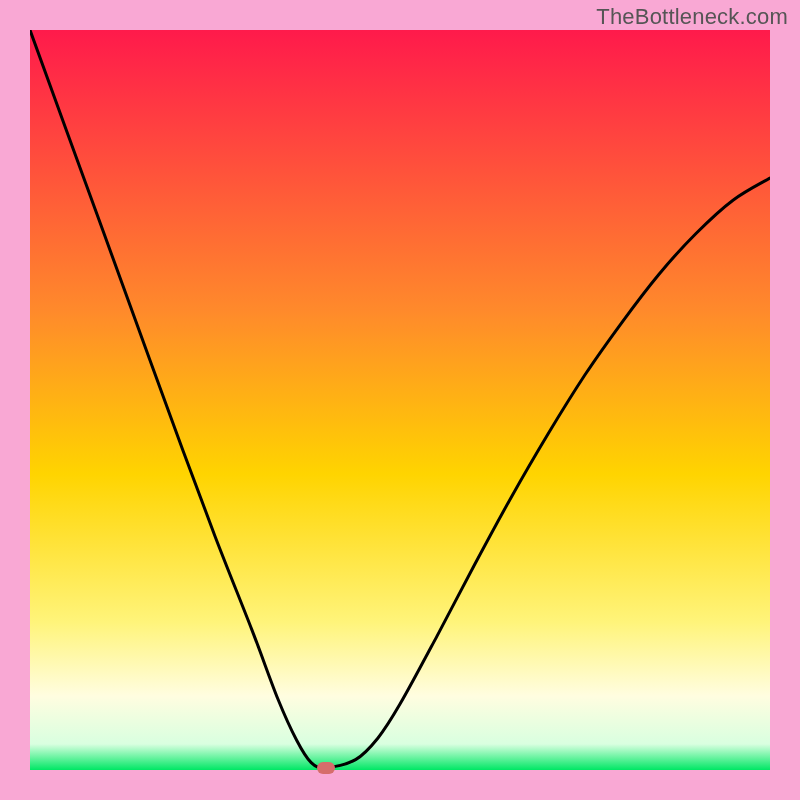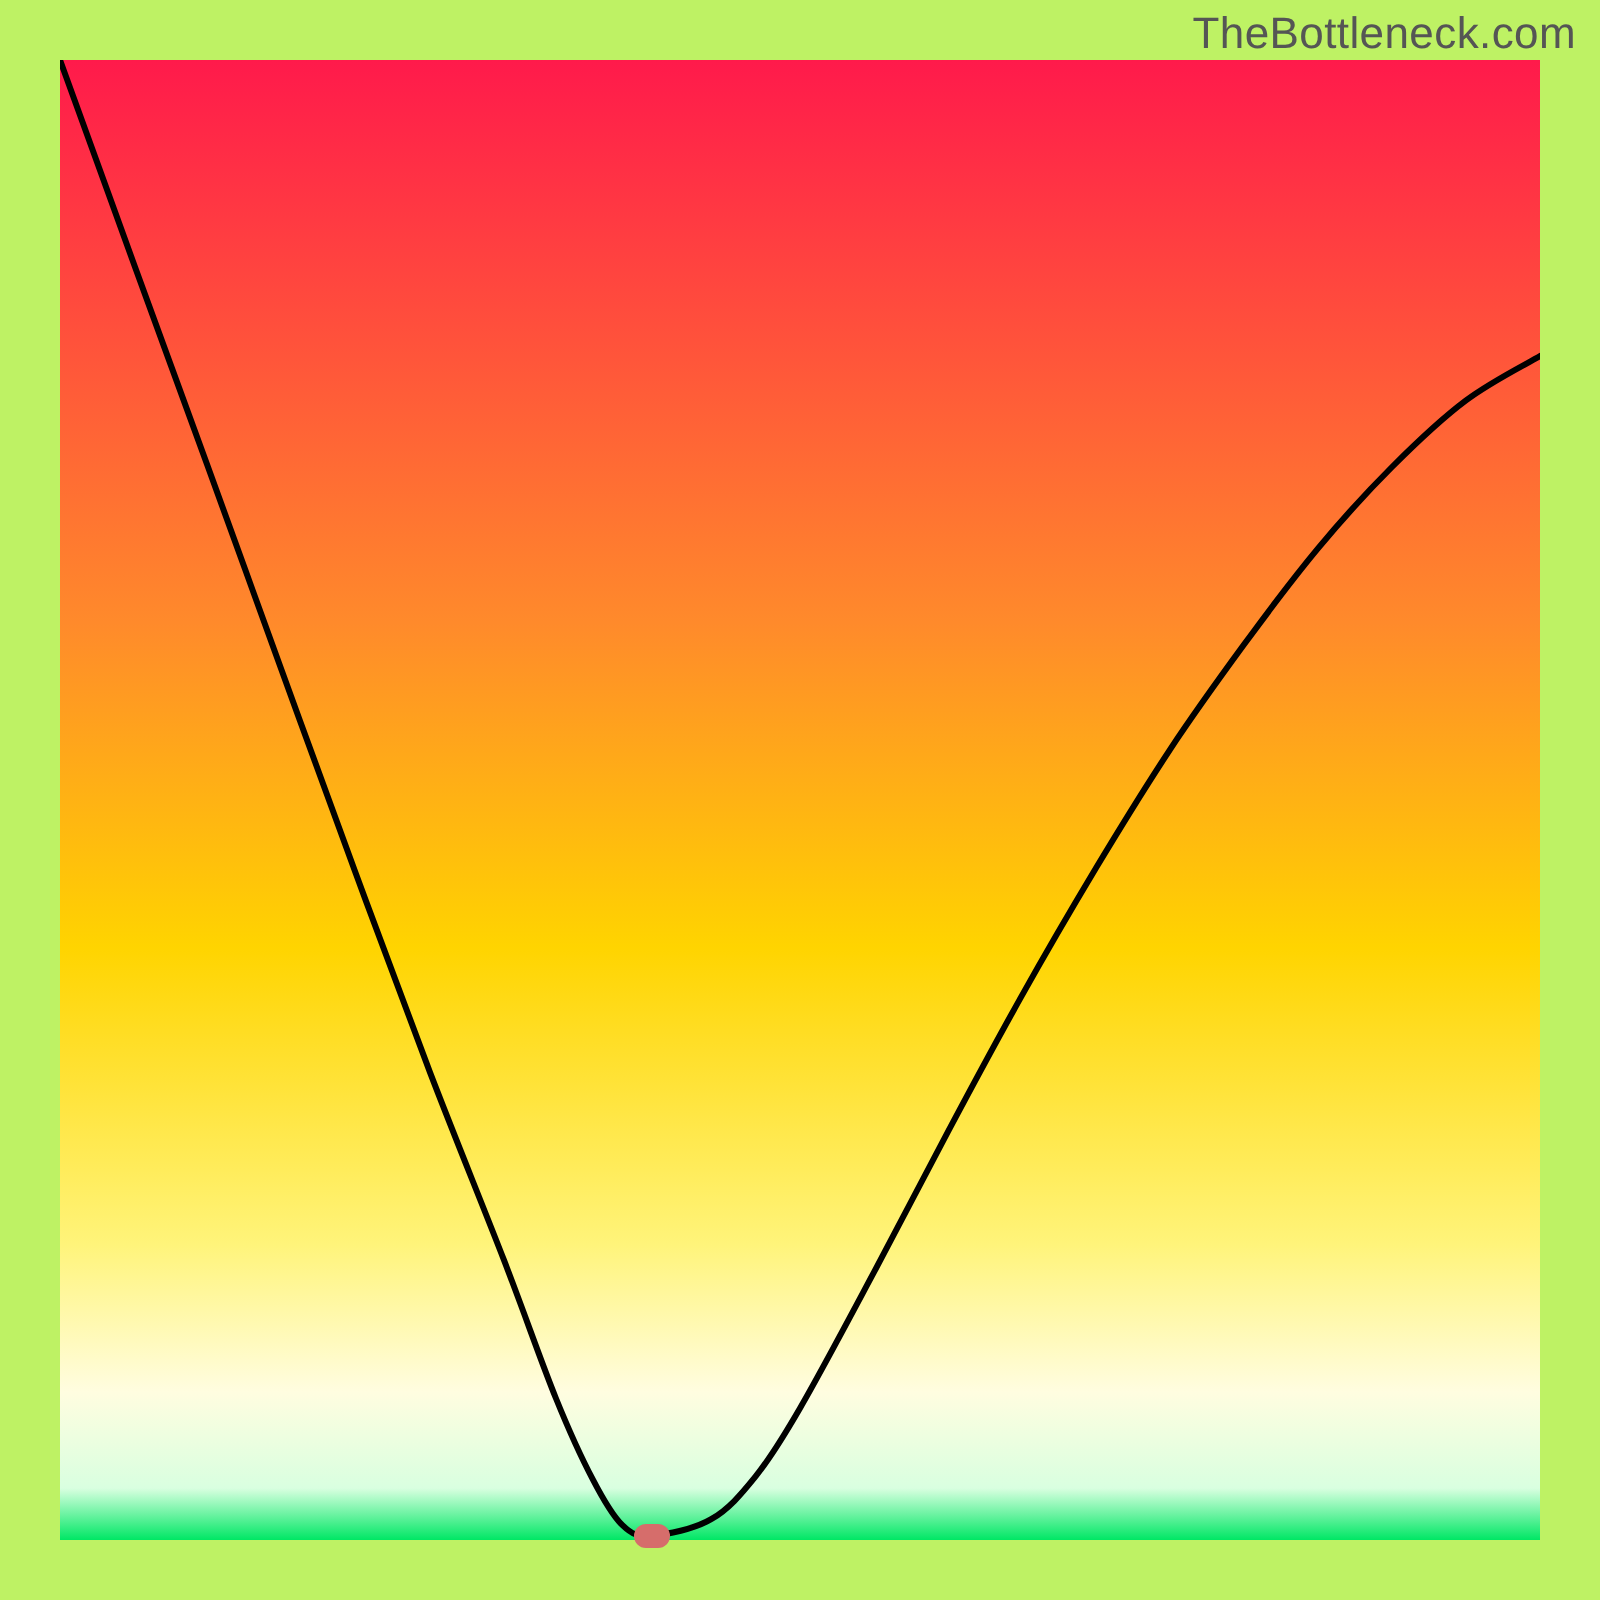--- a/index.html
+++ b/index.html
@@ -10,21 +10,21 @@
     background: #000;
     overflow: hidden;
     font-family: Arial, Helvetica, sans-serif;
   }
   .frame {
     position: absolute;
     left: 0;
     top: 0;
     width: 800px;
     height: 800px;
-    background: #bef264;
+    background: #f9a8d4;
   }
   .plot {
     position: absolute;
     left: 30px;
     top: 30px;
     width: 740px;
     height: 740px;
   }
   .gradient {
     position: absolute;

